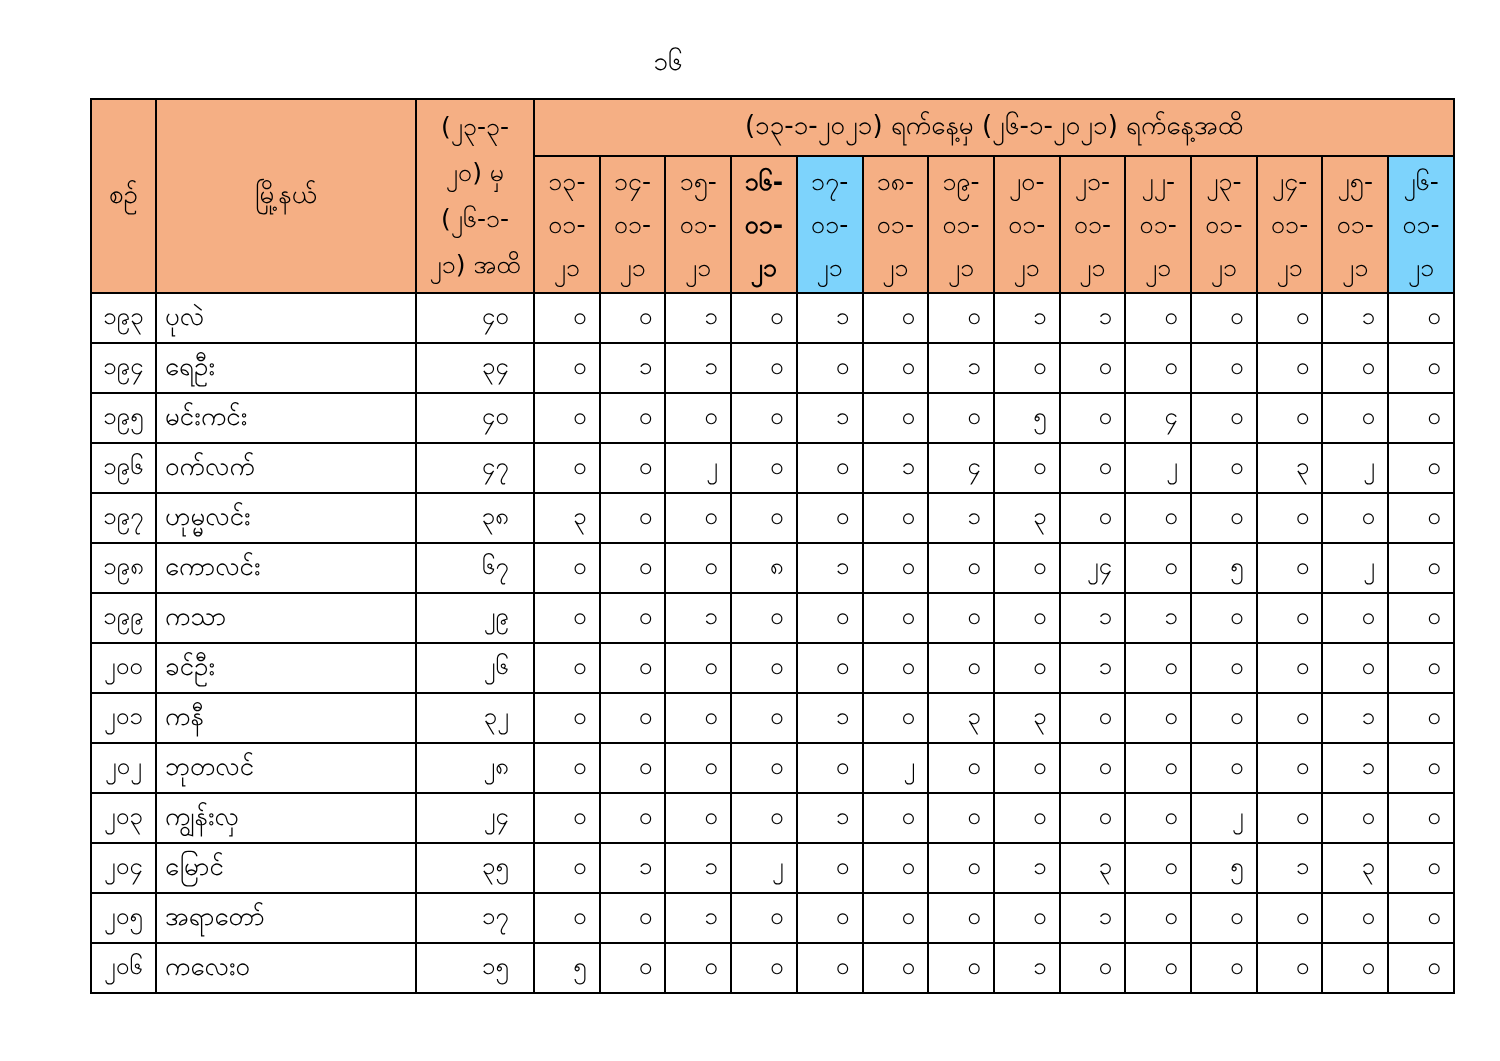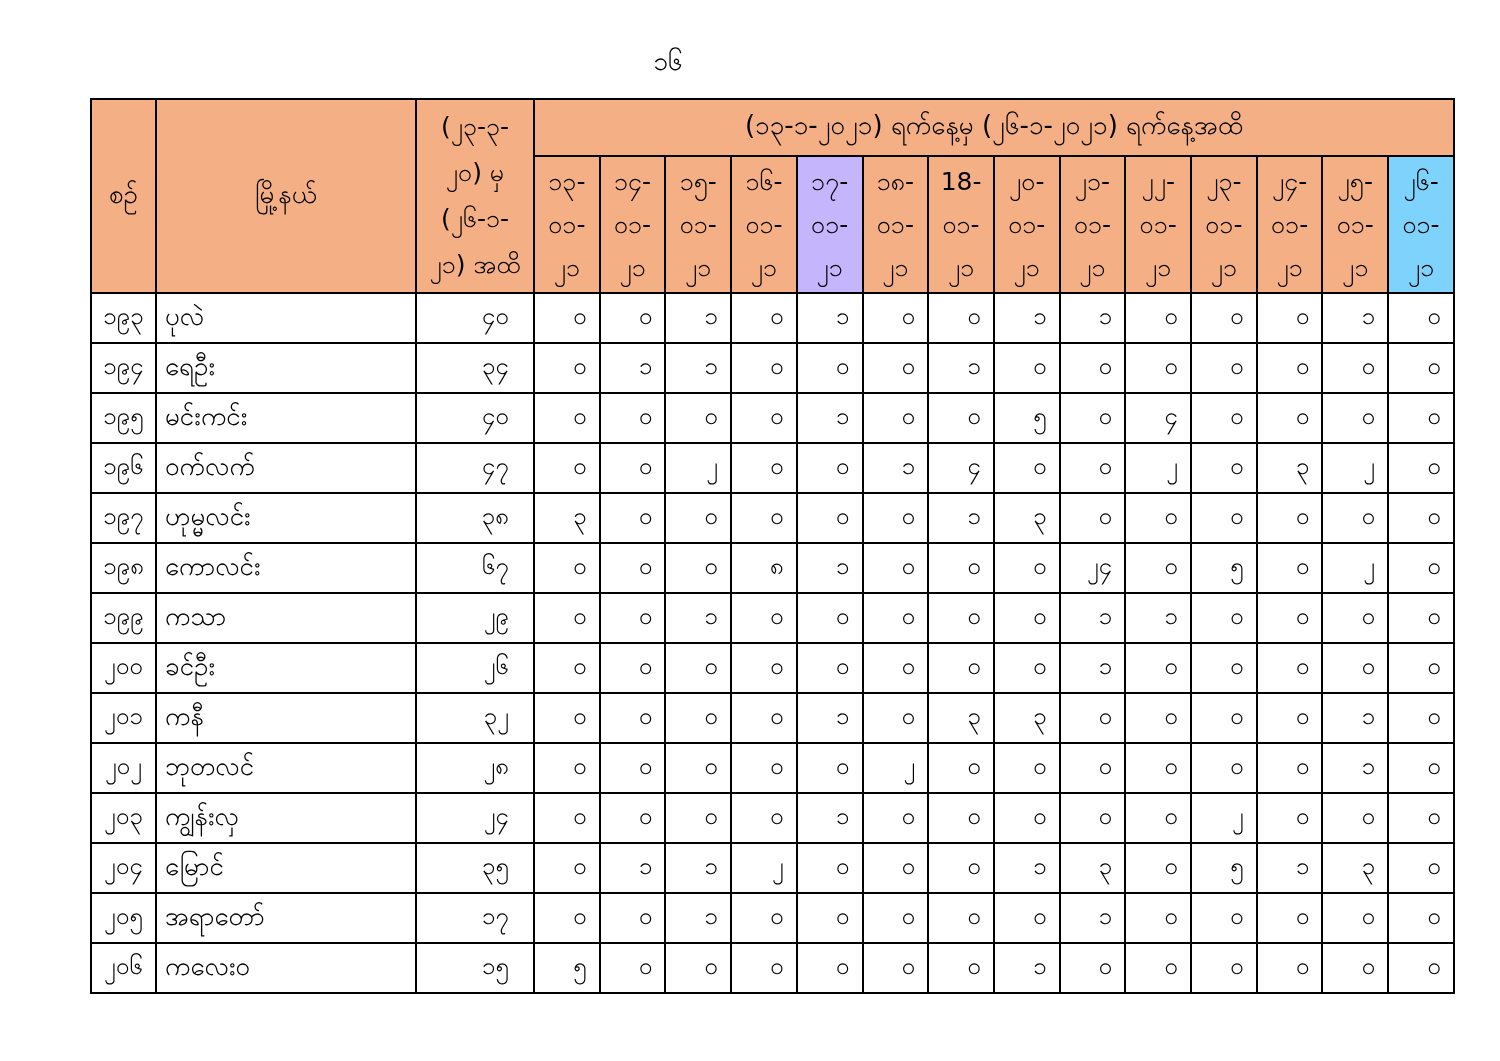--- a/index.html
+++ b/index.html
@@ -131,37 +131,37 @@
           <th style="background: rgb(245, 175, 132);">
             <div>၁၄-</div>
             <div>၀၁-</div>
             <div>၂၁</div>
           </th>
           <th style="background: rgb(245, 175, 132);">
             <div>၁၅-</div>
             <div>၀၁-</div>
             <div>၂၁</div>
           </th>
-          <th style="background: rgb(245, 175, 132);">
+          <th style="background: rgb(245, 175, 132); font-weight: bold;">
             <div>၁၆-</div>
             <div>၀၁-</div>
             <div>၂၁</div>
           </th>
-          <th style="background: #c4b5fd; text-align: center;">
+          <th style="background: #7dd3fc; text-align: center;">
             <div>၁၇-</div>
             <div>၀၁-</div>
             <div>၂၁</div>
           </th>
           <th style="background: rgb(245, 175, 132);">
             <div>၁၈-</div>
             <div>၀၁-</div>
             <div>၂၁</div>
           </th>
           <th style="background: rgb(245, 175, 132);">
-            <div>18-</div>
+            <div>၁၉-</div>
             <div>၀၁-</div>
             <div>၂၁</div>
           </th>
           <th style="background: rgb(245, 175, 132);">
             <div>၂၀-</div>
             <div>၀၁-</div>
             <div>၂၁</div>
           </th>
           <th style="background: rgb(245, 175, 132);">
             <div>၂၁-</div>

